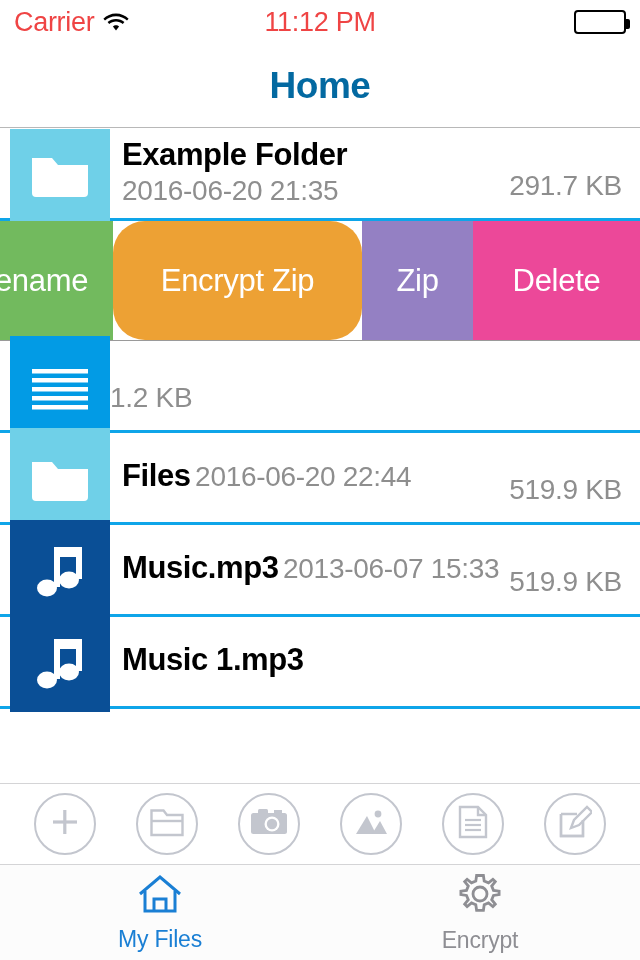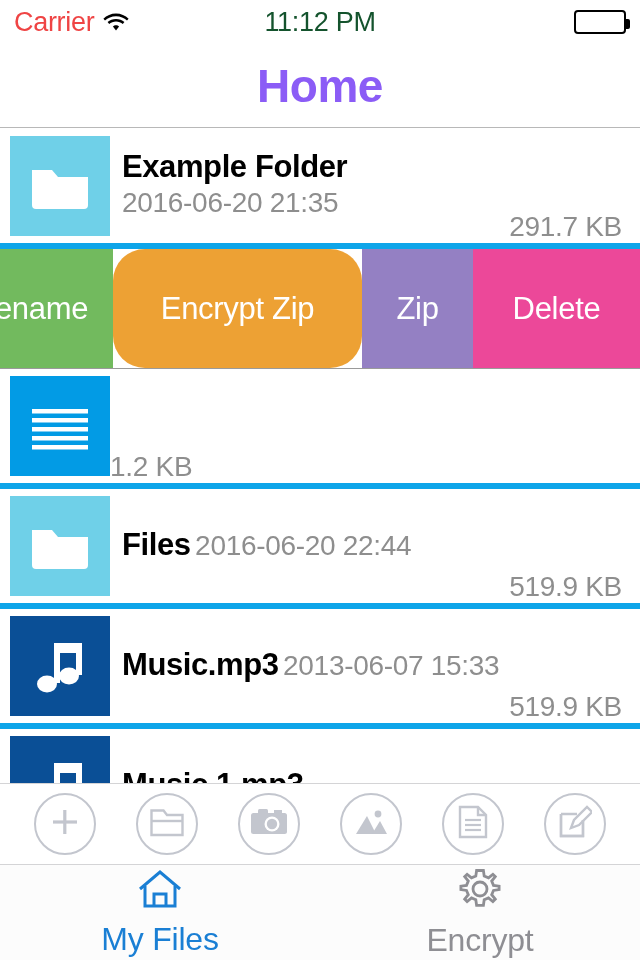--- a/index.html
+++ b/index.html
@@ -14,70 +14,70 @@
   
   .statusbar {
     position:absolute; top:0; left:0; width:640px; height:44px;
     display:flex; align-items:center;
   }
   .sb-left { position:absolute; left:14px; display:flex; align-items:center; gap:9px; }
   .sb-carrier { font-size:27px; color:#ef4444; letter-spacing:-0.3px; }
   .sb-wifi { width:26px; height:20px; position:relative; display:block; }
   .sb-center {
     position:absolute; left:0; width:640px; text-align:center;
-    font-size:27px; color:#14532d; font-weight:500; letter-spacing:-0.3px;
+    font-size:27px; color:#ef4444; font-weight:500; letter-spacing:-0.3px;
   }
   .sb-right { position:absolute; right:14px; display:flex; align-items:center; }
   .batt {
     width:52px; height:24px; border:2px solid #000; border-radius:4px;
     position:relative; padding:2px; background:#fff;
   }
   .batt-fill { width:100%; height:100%; background:#000; border-radius:1px; }
   .batt-cap {
     position:absolute; right:-6px; top:7px; width:4px; height:10px;
     background:#000; border-radius:0 2px 2px 0;
   }
 
   
   .navbar {
     position:absolute; top:44px; left:0; width:640px; height:84px;
     border-bottom:1px solid #b8b8b8;
     display:flex; align-items:center; justify-content:center;
     background:#fff;
   }
-  .nav-title { font-size:46px; font-weight:bold; color:#8b5cf6; letter-spacing:-0.5px; }
+  .nav-title { font-size:37px; font-weight:bold; color:#0369a1; letter-spacing:-0.5px; }
 
   
   .list {
     position:absolute; top:129px; left:0; width:640px; height:654px;
     overflow:hidden; background:#fff;
   }
   .row {
-    position:relative; width:640px; height:120px;
-    border-bottom:6px solid #0ea5e9;
+    position:relative; width:640px; height:92px;
+    border-bottom:3px solid #0ea5e9;
     display:flex; align-items:center; background:#fff;
   }
   .row-icon {
     width:100px; height:100px; margin-left:10px; flex:0 0 auto;
     display:flex; align-items:center; justify-content:center;
   }
   .row-text { margin-left:12px; flex:1 1 auto; min-width:0; }
   .row-name {
     font-size:31px; font-weight:bold; color:#000;
     letter-spacing:-0.4px; line-height:1.12;
     white-space:nowrap; overflow:hidden;
   }
   .row-date {
     font-size:28px; color:#8e8e8e; letter-spacing:-0.3px;
     line-height:1.3; margin-top:3px; white-space:nowrap;
   }
   .row-size {
     font-size:28px; color:#8e8e8e; letter-spacing:-0.3px;
     margin-right:18px; flex:0 0 auto; white-space:nowrap;
-    align-self:flex-end; 
+    align-self:flex-end; padding-bottom:16px;
   }
 
   
   .swipe-row {
     position:relative; width:640px; height:120px;
     display:flex; align-items:stretch;
     border-bottom:1px solid #9a9a9a; overflow:hidden;
   }
   .swipe-btn {
     display:flex; align-items:center; justify-content:center;
@@ -106,21 +106,21 @@
   
   .tabbar {
     position:absolute; top:865px; left:0; width:640px; height:95px;
     background:#fcfcfc; display:flex; align-items:center;
   }
   .tab {
     flex:1 1 0; height:100%;
     display:flex; flex-direction:column;
     align-items:center; justify-content:center; gap:7px;
   }
-  .tab-label { font-size:32px; letter-spacing:-0.2px; }
+  .tab-label { font-size:23px; letter-spacing:-0.2px; }
   .tab-active .tab-label { color:#1a7fd4; }
   .tab-inactive .tab-label { color:#8e8e93; }
 </style>
 </head>
 <body>
 
 <div id="app">
 
   <div class="statusbar">
     <div class="sb-left">

